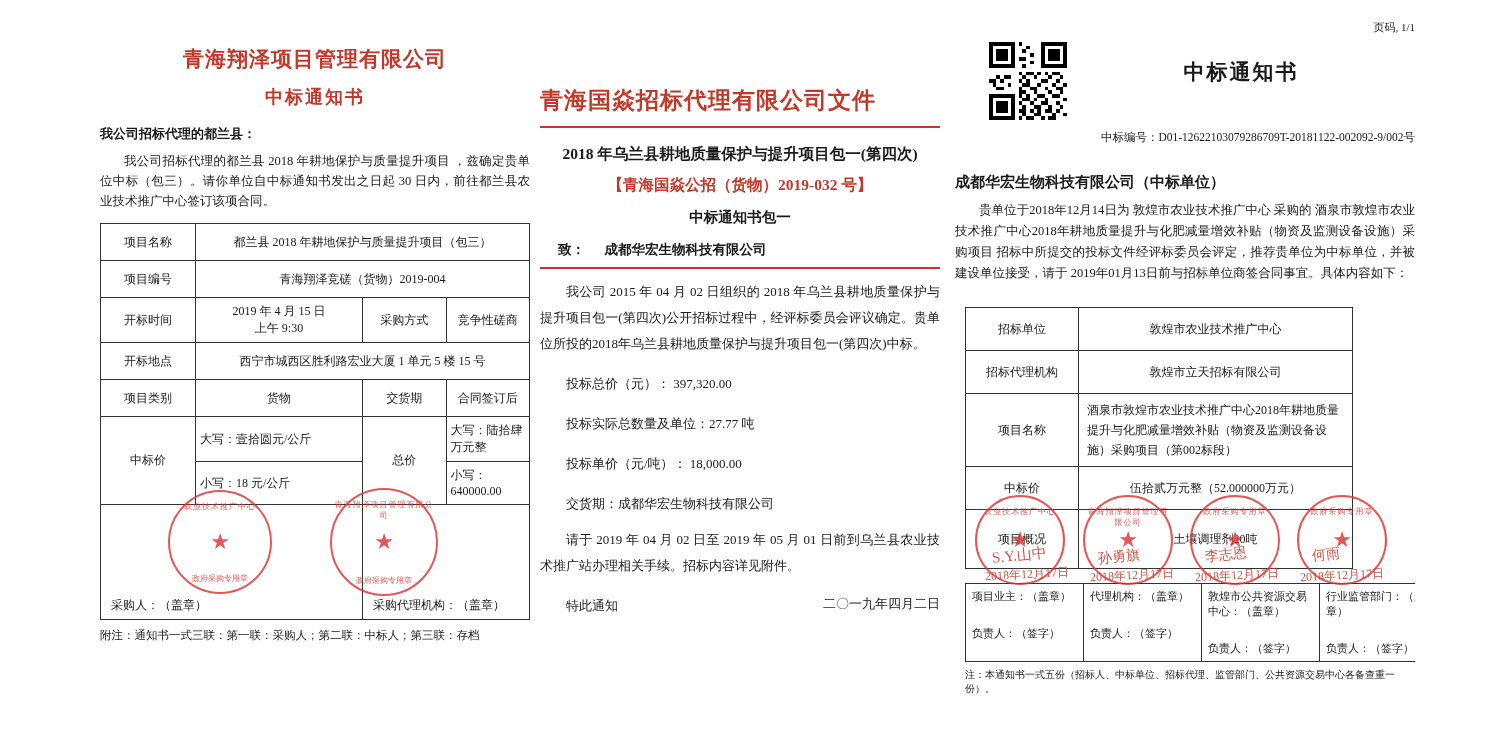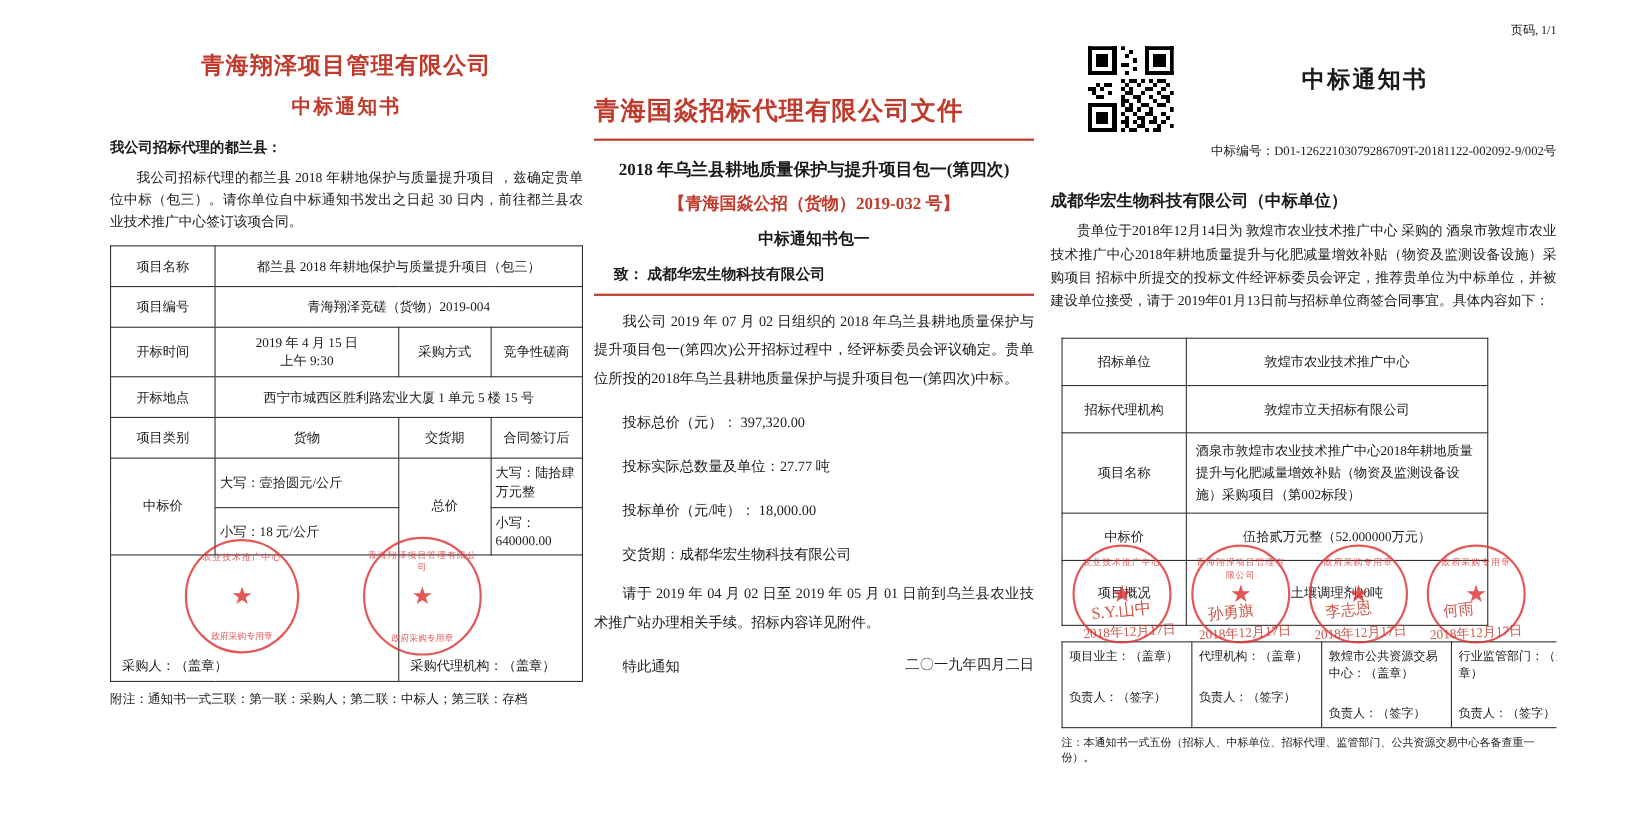--- a/index.html
+++ b/index.html
@@ -141,24 +141,24 @@
   </div>
 
   <div id="doc2">
     <div class="d2-company">青海国焱招标代理有限公司文件</div>
     <div class="d2-line"></div>
     <div class="d2-h1">2018 年乌兰县耕地质量保护与提升项目包一(第四次)</div>
     <div class="d2-h2">【青海国焱公招（货物）2019-032 号】</div>
     <div class="d2-h3">中标通知书包一</div>
     <div class="d2-to">
       <span>致：</span>
-      <span style="margin-left:0">成都华宏生物科技有限公司</span>
+      <span style="margin-left:16px">成都华宏生物科技有限公司</span>
     </div>
     <div class="d2-rule"></div>
-    <div class="d2-para">我公司 2019 年 07 月 02 日组织的 2018 年乌兰县耕地质量保护与提升项目包一(第四次)公开招标过程中，经评标委员会评议确定。贵单位所投的2018年乌兰县耕地质量保护与提升项目包一(第四次)中标。</div>
+    <div class="d2-para">我公司 2015 年 04 月 02 日组织的 2018 年乌兰县耕地质量保护与提升项目包一(第四次)公开招标过程中，经评标委员会评议确定。贵单位所投的2018年乌兰县耕地质量保护与提升项目包一(第四次)中标。</div>
     <div class="d2-item">投标总价（元）： 397,320.00</div>
     <div class="d2-item">投标实际总数量及单位：27.77 吨</div>
     <div class="d2-item">投标单价（元/吨）： 18,000.00</div>
     <div class="d2-item">交货期：成都华宏生物科技有限公司</div>
     <div class="d2-para">请于 2019 年 04 月 02 日至 2019 年 05 月 01 日前到乌兰县农业技术推广站办理相关手续。招标内容详见附件。</div>
     <div class="d2-notice">特此通知</div>
     <div class="d2-datewrap">
       <span></span>
       <span style="font-size:13px">二〇一九年四月二日</span>
     </div>

